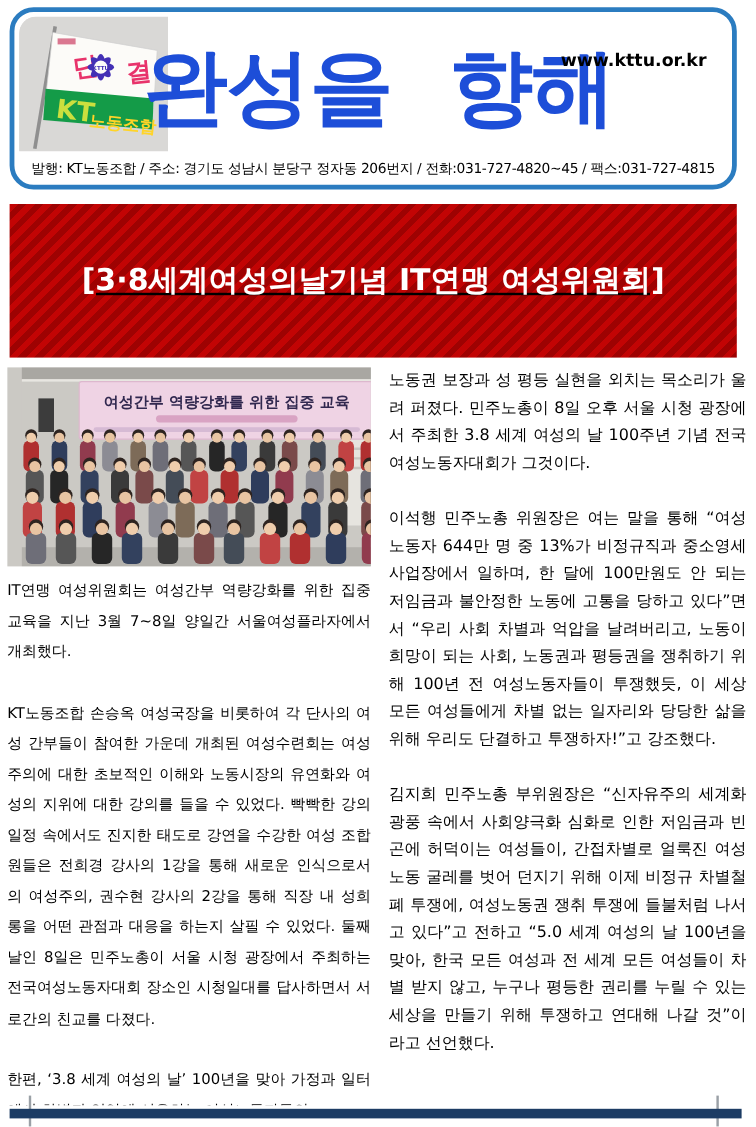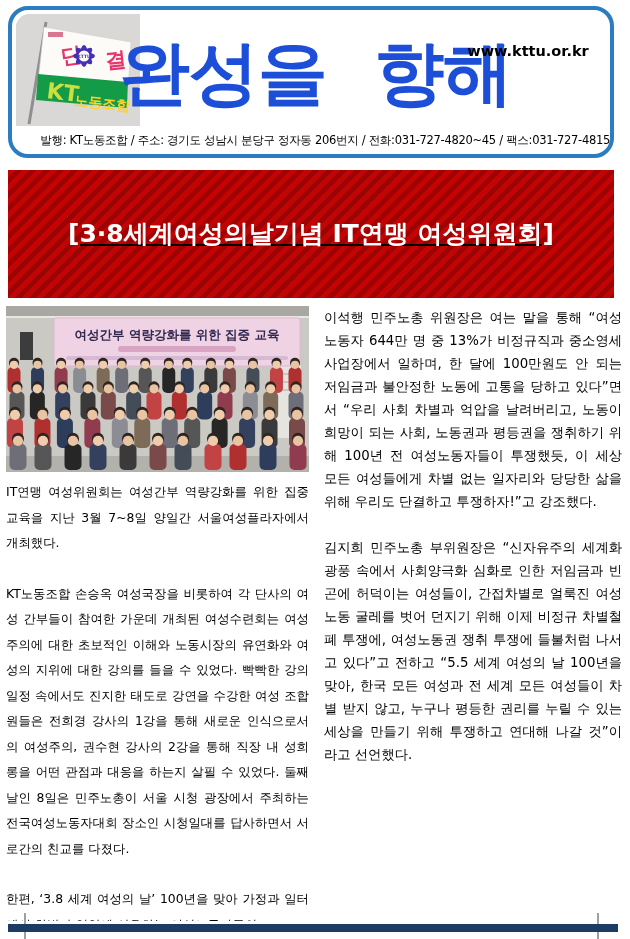--- a/index.html
+++ b/index.html
@@ -10,35 +10,35 @@
   .masthead { position:absolute; left:8px; top:6px; width:606px; height:152px;
     border:4px solid #2B7CC0; border-radius:20px; box-sizing:border-box; background:#fff; }
   .flag-wrap { position:absolute; left:4px; top:4px; width:124px; height:112px;
     border-radius:14px 0 0 0; overflow:hidden; background:#D9D8D6; }
   .masthead-title { position:absolute; left:128px; top:12px; width:352px; height:104px;
     display:flex; align-items:center; justify-content:center;
     color:#1d4ed8; font-size:70px; font-weight:bold; white-space:nowrap;
     word-spacing:24px; letter-spacing:-1px; }
   .issue-info { position:absolute; right:6px; top:30px; width:152px; text-align:center;
     font-weight:bold; font-size:14.5px; line-height:23px; color:#000; }
-  .publisher { position:absolute; left:0; right:0; bottom:6px; text-align:right;
+  .publisher { position:absolute; left:0; right:0; bottom:6px; text-align:center;
     font-size:11.5px; letter-spacing:-0.3px; color:#000; white-space:nowrap; }
 
   
   .headline { position:absolute; left:8px; top:170px; width:606px; height:128px;
     box-sizing:border-box;
     background:repeating-linear-gradient(135deg,#C20404 0px,#C20404 5px,#9E0202 5px,#9E0202 10px);
     display:flex; flex-direction:column; align-items:center; justify-content:center;text-decoration:underline; }
   .headline .kicker { color:#fff; font-size:25px; font-weight:bold; line-height:34px; }
   .headline .big    { color:#fff; font-size:43px; font-weight:bold; letter-spacing:3px; line-height:56px; }
 
   
   .col-left  { position:absolute; left:6px;  top:306px; width:303px; height:615px; overflow:hidden; }
   .col-right { position:absolute; left:324px; top:306px; width:298px; height:615px; overflow:hidden; }
-  .photo { position:relative; width:303px; height:166px; background:#CBC9C4; overflow:hidden; }
+  .photo { position:relative; width:303px; height:166px; background:#CBC9C4; overflow:hidden;padding-left:12px; }
   .col-left  .text { margin-top:7px; }
   .text p { margin:0; color:#000; text-align:justify; }
   .col-left  .text p { font-size:12.4px; line-height:25.5px; margin-bottom:25px; }
   .col-right .text p { font-size:13.3px; line-height:23px;   margin-bottom:23px; }
   .text p:last-child { margin-bottom:0; }
 
   
   .footer-bar { position:absolute; left:8px; top:924px; width:610px; height:8px; background:#1C3C64; }
   .tick { position:absolute; top:913px; width:2px; height:26px; background:#9aa0a6; }
   .tick-l { left:24px; } .tick-r { left:597px; }
@@ -256,22 +256,23 @@
     </div>
     <div class="text">
         <p>IT연맹 여성위원회는 여성간부 역량강화를 위한 집중교육을 지난 3월 7~8일 양일간 서울여성플라자에서 개최했다.</p>
         <p>KT노동조합 손승옥 여성국장을 비롯하여 각 단사의 여성 간부들이 참여한 가운데 개최된 여성수련회는 여성주의에 대한 초보적인 이해와 노동시장의 유연화와 여성의 지위에 대한 강의를 들을 수 있었다. 빡빡한 강의 일정 속에서도 진지한 태도로 강연을 수강한 여성 조합원들은 전희경 강사의 1강을 통해 새로운 인식으로서의 여성주의, 권수현 강사의 2강을 통해 직장 내 성희롱을 어떤 관점과 대응을 하는지 살필 수 있었다. 둘째 날인 8일은 민주노총이 서울 시청 광장에서 주최하는 전국여성노동자대회 장소인 시청일대를 답사하면서 서로간의 친교를 다졌다.</p>
         <p>한편, ‘3.8 세계 여성의 날’ 100년을 맞아 가정과 일터에서 차별과 억압에 신음하는 여성노동자들의</p>
       </div>
   </div>
 
   <div class="col-right">
     <div class="text">
+        <p>노동권 보장과 성 평등 실현을 외치는 목소리가 울려 퍼졌다. 민주노총이 8일 오후 서울 시청 광장에서 주최한 3.8 세계 여성의 날 100주년 기념 전국여성노동자대회가 그것이다.</p>
         <p>이석행 민주노총 위원장은 여는 말을 통해 “여성노동자 644만 명 중 13%가 비정규직과 중소영세 사업장에서 일하며, 한 달에 100만원도 안 되는 저임금과 불안정한 노동에 고통을 당하고 있다”면서 “우리 사회 차별과 억압을 날려버리고, 노동이 희망이 되는 사회, 노동권과 평등권을 쟁취하기 위해 100년 전 여성노동자들이 투쟁했듯, 이 세상 모든 여성들에게 차별 없는 일자리와 당당한 삶을 위해 우리도 단결하고 투쟁하자!”고 강조했다.</p>
-        <p>김지희 민주노총 부위원장은 “신자유주의 세계화 광풍 속에서 사회양극화 심화로 인한 저임금과 빈곤에 허덕이는 여성들이, 간접차별로 얼룩진 여성노동 굴레를 벗어 던지기 위해 이제 비정규 차별철폐 투쟁에, 여성노동권 쟁취 투쟁에 들불처럼 나서고 있다”고 전하고 “5.5 세계 여성의 날 100년을 맞아, 한국 모든 여성과 전 세계 모든 여성들이 차별 받지 않고, 누구나 평등한 권리를 누릴 수 있는 세상을 만들기 위해 투쟁하고 연대해 나갈 것”이라고 선언했다.</p>
+        <p>김지희 민주노총 부위원장은 “신자유주의 세계화 광풍 속에서 사회양극화 심화로 인한 저임금과 빈곤에 허덕이는 여성들이, 간접차별로 얼룩진 여성노동 굴레를 벗어 던지기 위해 이제 비정규 차별철폐 투쟁에, 여성노동권 쟁취 투쟁에 들불처럼 나서고 있다”고 전하고 “5.0 세계 여성의 날 100년을 맞아, 한국 모든 여성과 전 세계 모든 여성들이 차별 받지 않고, 누구나 평등한 권리를 누릴 수 있는 세상을 만들기 위해 투쟁하고 연대해 나갈 것”이라고 선언했다.</p>
       </div>
   </div>
 
   <div class="tick tick-l"></div>
   <div class="tick tick-r"></div>
   <div class="footer-bar"></div>
 
 </div>
 
 </body></html>

